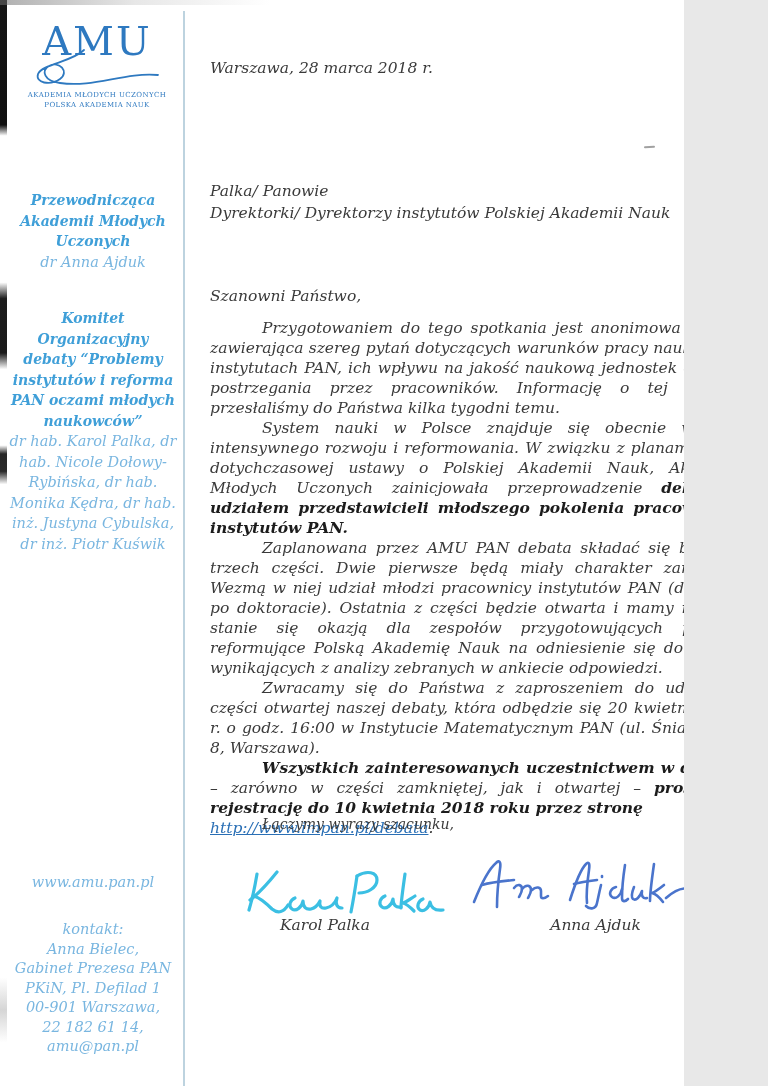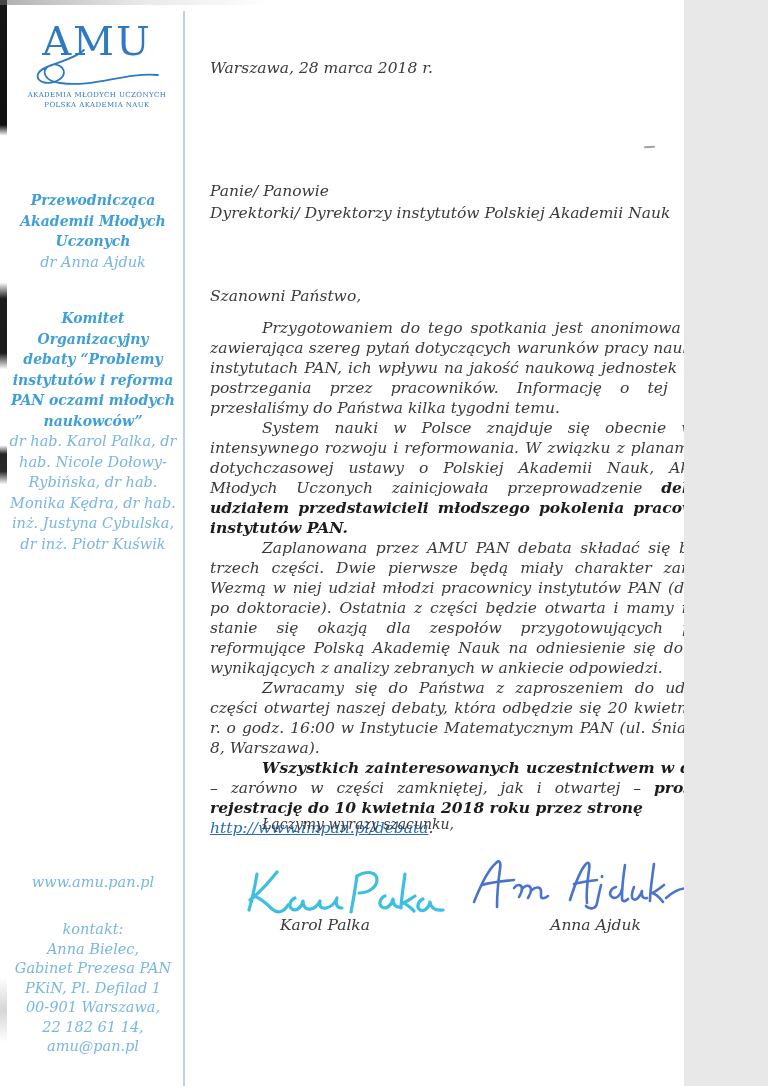--- a/index.html
+++ b/index.html
@@ -108,21 +108,21 @@
       <div>22 182 61 14,</div>
       <div>amu@pan.pl</div>
     </div>
   </div>
 
   <div id="main">
 
     <div id="date-line">Warszawa, 28 marca 2018 r.</div>
 
     <div id="recipient">
-      <div>Panie/ Panowie</div>
+      <div>Palka/ Panowie</div>
       <div>Dyrektorki/ Dyrektorzy instytutów Polskiej Akademii Nauk</div>
     </div>
 
     <div id="salutation">Szanowni Państwo,</div>
 
     <div id="letter-paragraphs">
       <p class="para">Przygotowaniem do tego spotkania jest anonimowa ankieta zawierająca szereg pytań dotyczących warunków pracy naukowej w instytutach PAN, ich wpływu na jakość naukową jednostek oraz ich postrzegania przez pracowników. Informację o tej debacie przesłaliśmy do Państwa kilka tygodni temu.</p>
       <p class="para"><span>System nauki w Polsce znajduje się obecnie w fazie intensywnego rozwoju i reformowania. W związku z planami zmian dotychczasowej ustawy o Polskiej Akademii Nauk, Akademia Młodych Uczonych zainicjowała przeprowadzenie </span><span class="b">debaty z udziałem przedstawicieli młodszego pokolenia pracowników instytutów PAN.</span></p>
       <p class="para">Zaplanowana przez AMU PAN debata składać się będzie z trzech części. Dwie pierwsze będą miały charakter zamknięty. Wezmą w niej udział młodzi pracownicy instytutów PAN (do 12 lat po doktoracie). Ostatnia z części będzie otwarta i mamy nadzieję stanie się okazją dla zespołów przygotowujących projekty reformujące Polską Akademię Nauk na odniesienie się do kwestii wynikających z analizy zebranych w ankiecie odpowiedzi.</p>
       <p class="para">Zwracamy się do Państwa z zaproszeniem do udziału w części otwartej naszej debaty, która odbędzie się 20 kwietnia 2018 r. o godz. 16:00 w Instytucie Matematycznym PAN (ul. Śniadeckich 8, Warszawa).</p>

